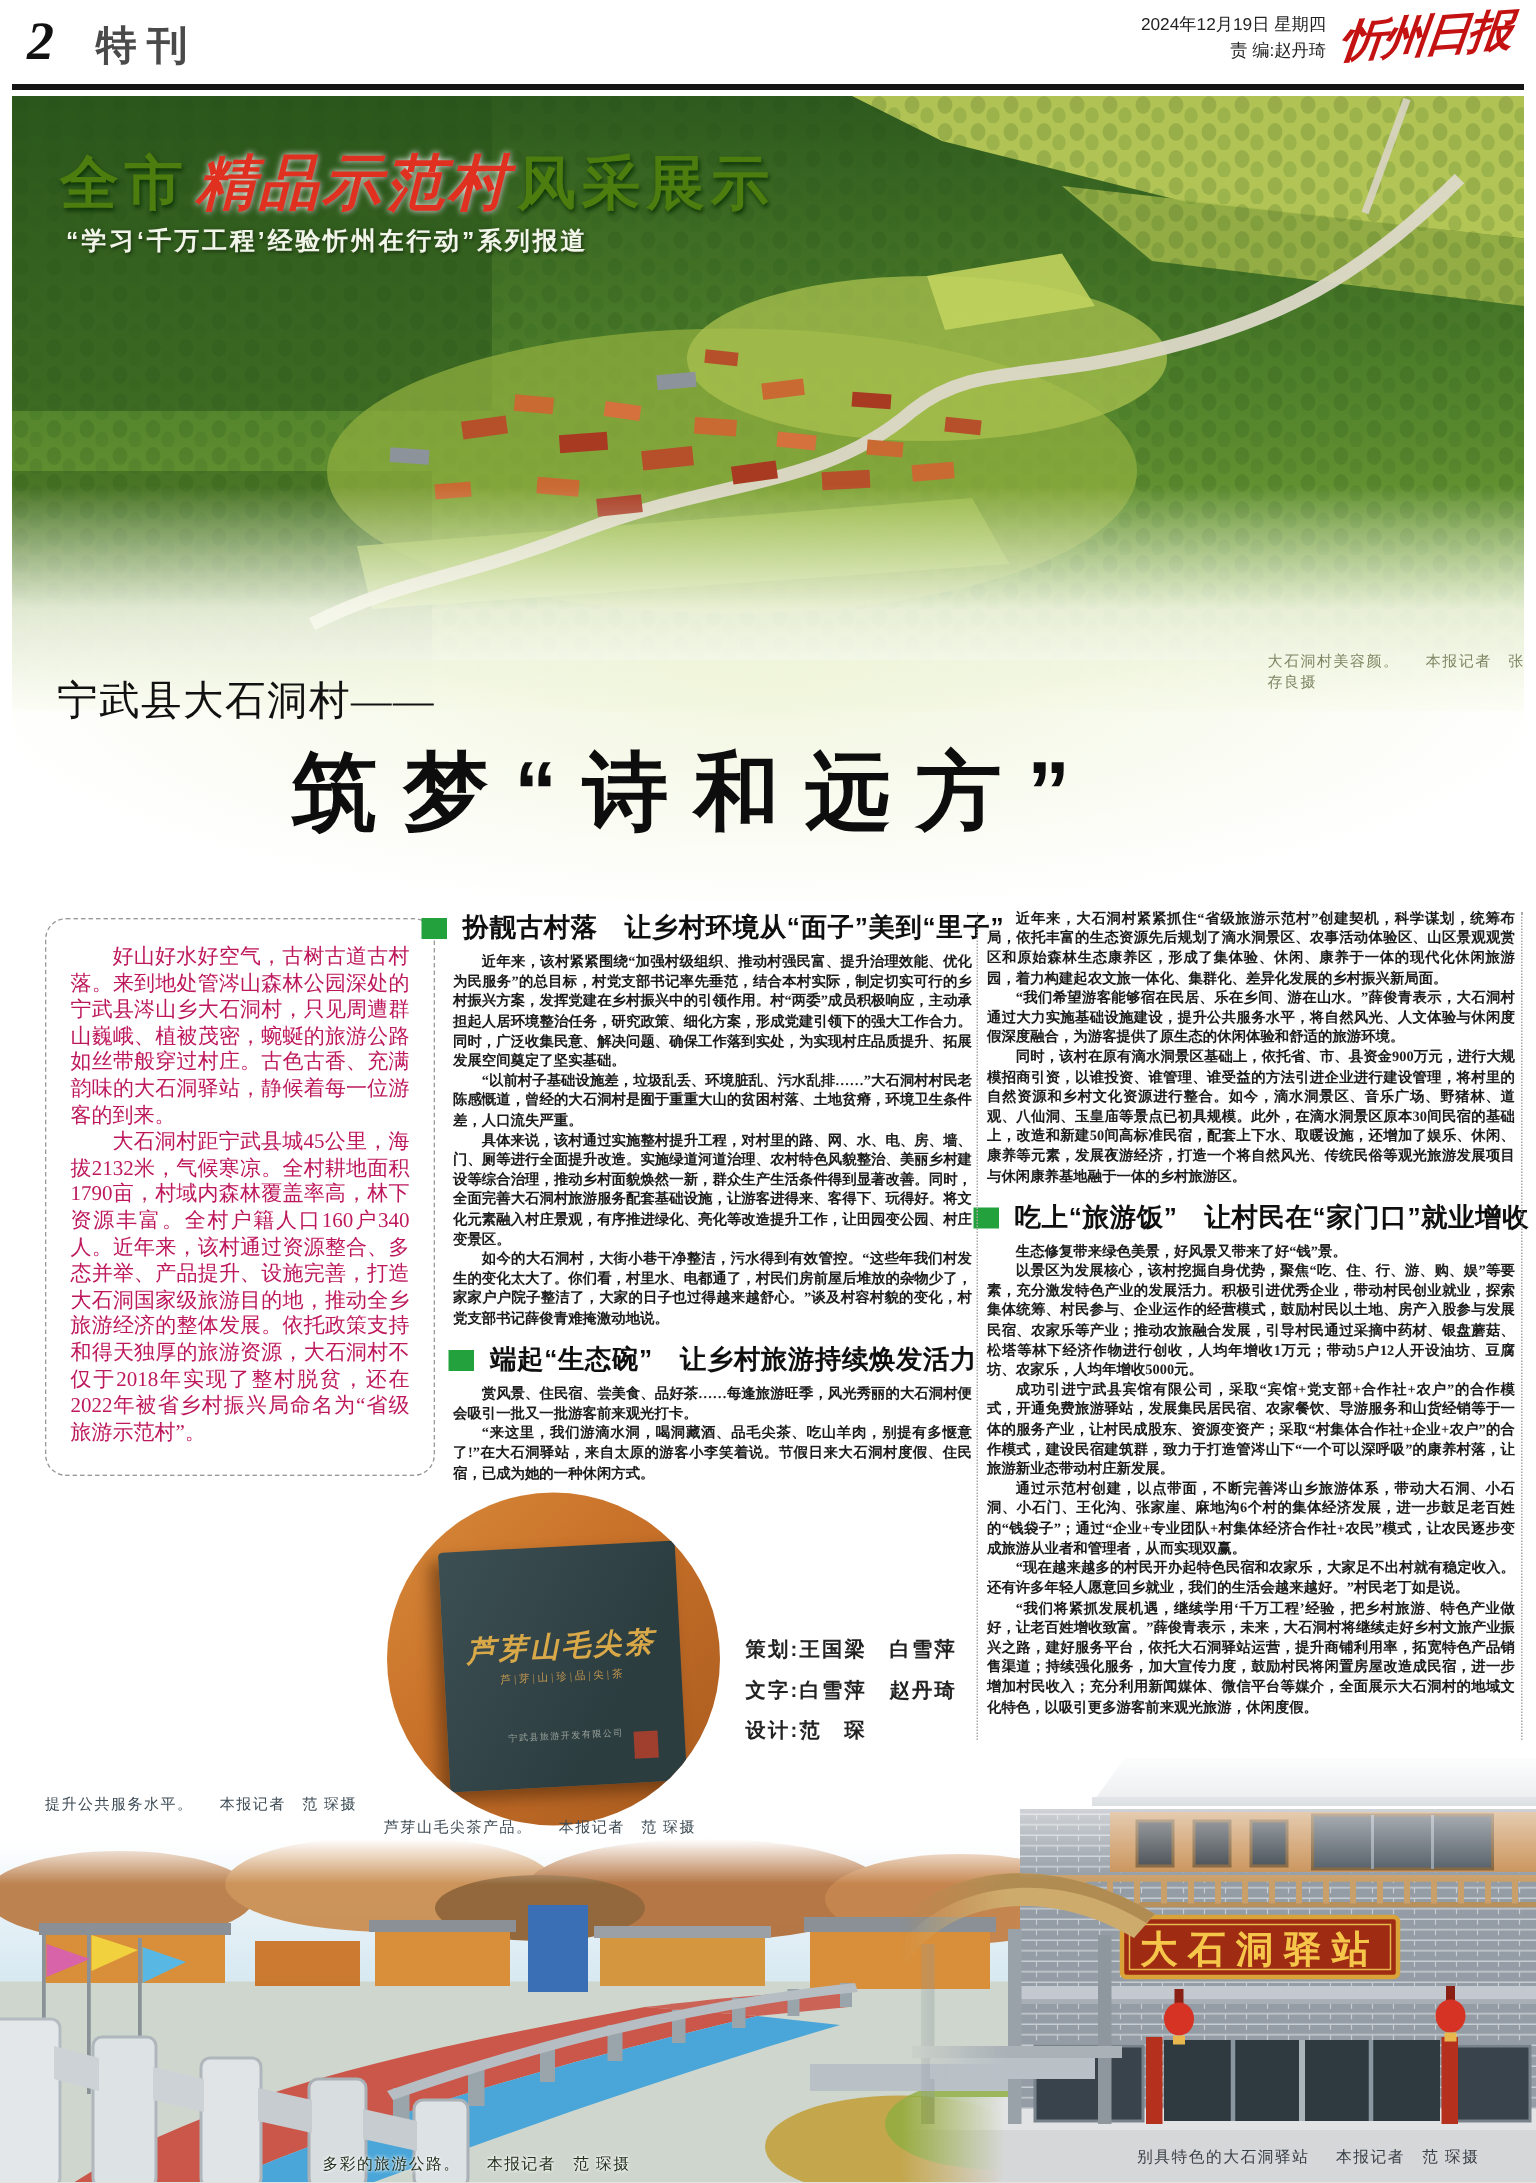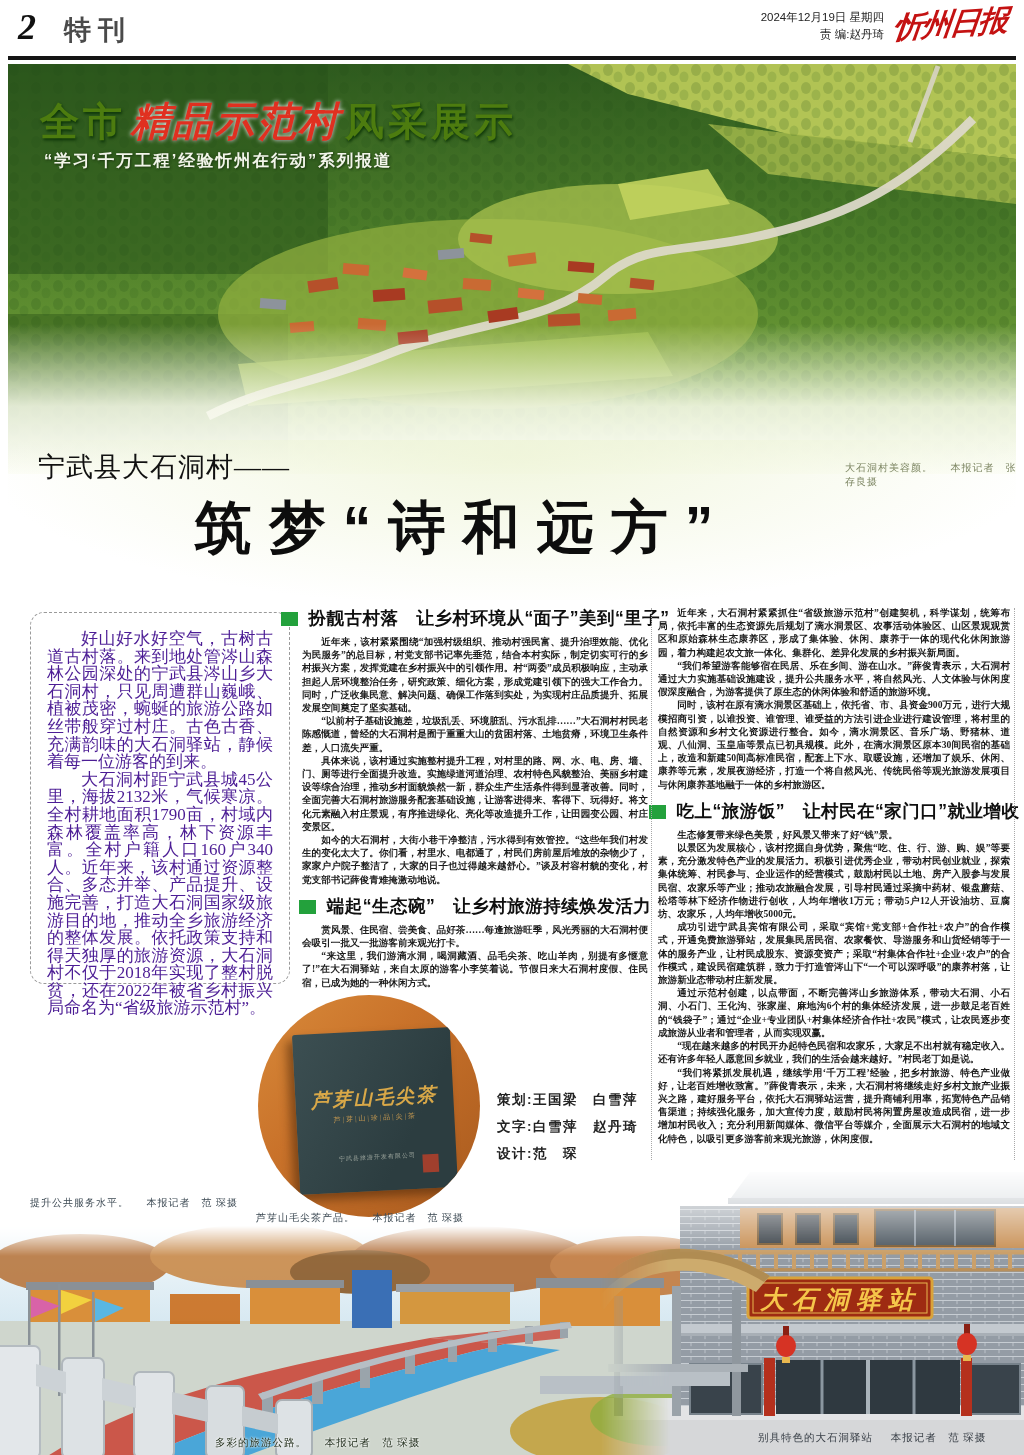--- a/index.html
+++ b/index.html
@@ -22,32 +22,32 @@
         background:linear-gradient(to bottom,rgba(252,253,246,0) 0%,rgba(250,252,240,.85) 55%,#fdfef8 100%);}
   .hero-title{position:absolute;left:32px;top:30px;white-space:nowrap;
         font-family:"Liberation Sans","DejaVu Sans",sans-serif;}
   .ht-white{font-size:39px;font-weight:900;color:#4d7c0f;letter-spacing:4px;
         text-shadow:1px 2px 3px rgba(0,40,0,.75);margin-top:32px;}
   .ht-red{font-size:40px;font-weight:900;font-style:italic;color:#e03020;letter-spacing:2px;
         text-shadow:0 0 4px #fff,1px 1px 2px rgba(0,0,0,.4);font-family:"DejaVu Serif",serif;}
   .hero-subtitle{position:absolute;left:36px;top:86px;font-size:16.5px;font-weight:bold;color:#f2f5ea;
         letter-spacing:2px;text-shadow:0 0 3px #2a4a1a,1px 1px 2px #1e3a12;
         font-family:"Liberation Sans","DejaVu Sans",sans-serif;}
-  .hero-caption{position:absolute;left:845px;top:461px;font-size:10px;color:#7d8663;letter-spacing:1px;}
+  .hero-caption{position:absolute;left:845px;top:434px;font-size:10px;color:#7d8663;letter-spacing:1px;}
   
   .headline-band{position:absolute;left:8px;top:440px;width:1008px;height:160px;
         background:radial-gradient(ellipse at 50% 10%,rgba(238,244,214,.8),rgba(255,255,255,0) 75%);}
   .kicker{position:absolute;left:38px;top:449px;font-size:27px;font-weight:normal;color:#111;letter-spacing:1px;}
   .main-headline{position:absolute;left:0;top:490px;width:908px;text-align:center;font-size:57px;font-weight:900;
         color:#0d0d0d;letter-spacing:.30em;text-indent:.3em;
         font-family:"Liberation Sans","DejaVu Sans",sans-serif;}
   
   .intro-box{position:absolute;left:30px;top:612px;width:226px;height:336px;border:1.3px dashed #9a9a9a;
         border-radius:14px;padding:17px 16px;}
-  .intro-box p{margin:0;font-size:17px;line-height:17.6px;text-align:justify;text-indent:2em;color:#4c1d95;}
+  .intro-box p{margin:0;font-size:14px;line-height:17.6px;text-align:justify;text-indent:2em;color:#be185d;}
   .col{position:absolute;top:606px;font-size:9.6px;line-height:13.2px;}
   .col p{margin:0;text-align:justify;text-indent:2em;color:#1c1c1c;font-weight:bold;}
   .col2{left:302px;width:346px;}
   .col3{left:658px;width:352px;}
   .sec-head{display:flex;align-items:center;justify-content:center;gap:11px;margin:6px 0 9px 0;}
   .sec-head .sq{width:17px;height:14px;background:#23a13c;flex:none;}
   .sec-head .txt{font-size:17.5px;font-weight:900;color:#0f0f0f;letter-spacing:.5px;white-space:nowrap;
         font-family:"Liberation Sans","DejaVu Sans",sans-serif;}
   .sec-head.second{margin-top:14px;}
   .vsep{position:absolute;top:608px;height:552px;width:0;border-left:1.5px dotted #a8a8a8;}
@@ -84,21 +84,21 @@
   .cap-credit{margin-left:14px;}
   
   .road-wrap{position:absolute;left:0;top:1226px;width:680px;height:229px;
         -webkit-mask-image:linear-gradient(to bottom,transparent 0,#000 30px);
         mask-image:linear-gradient(to bottom,transparent 0,#000 30px);}
   .station-wrap{position:absolute;left:600px;top:1168px;width:424px;height:287px;
         -webkit-mask-image:linear-gradient(to bottom,transparent 0,#000 85px);
         mask-image:linear-gradient(to bottom,transparent 0,#000 85px);}
   .station-inner{width:100%;height:100%;
         -webkit-mask-image:linear-gradient(to right,transparent 0,#000 70px);
-        mask-image:linear-gradient(to right,transparent 0,#000 70px);font-style:italic;}
+        mask-image:linear-gradient(to right,transparent 0,#000 70px);}
   .cap-road{position:absolute;left:215px;top:1436px;font-size:10.5px;color:#23301e;letter-spacing:1px;
         text-shadow:0 0 3px #fff,0 0 2px #fff;z-index:5;}
   .cap-station{position:absolute;left:758px;top:1431px;font-size:10.5px;color:#3a4048;letter-spacing:1px;z-index:5;}
 </style>
 </head>
 <body>
 
 <div class="page">
 
   <div class="pagenum">2</div>

